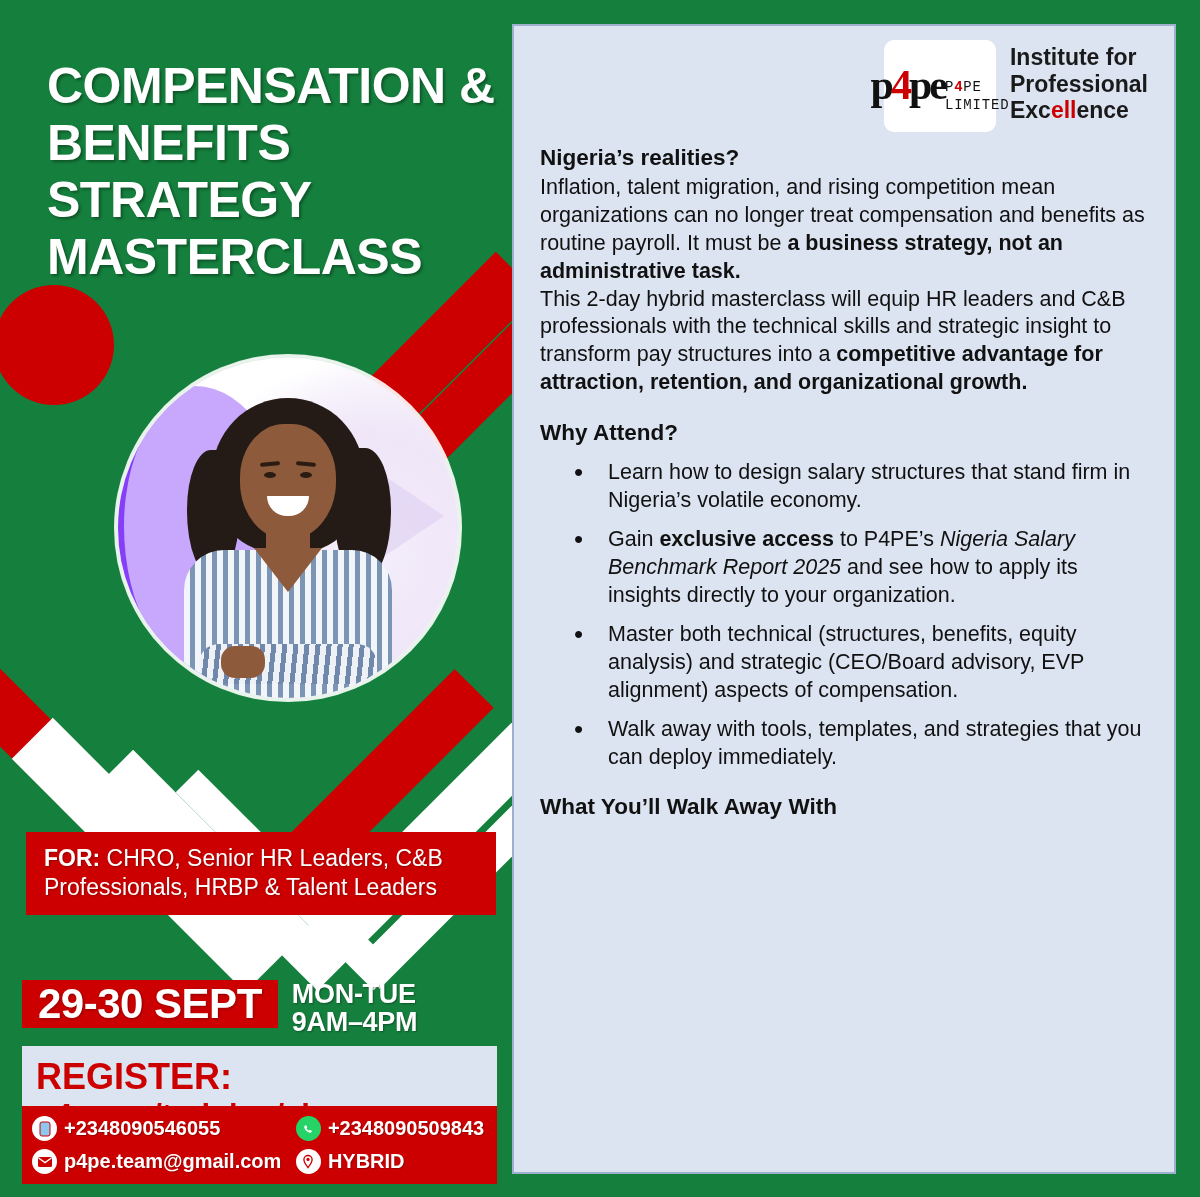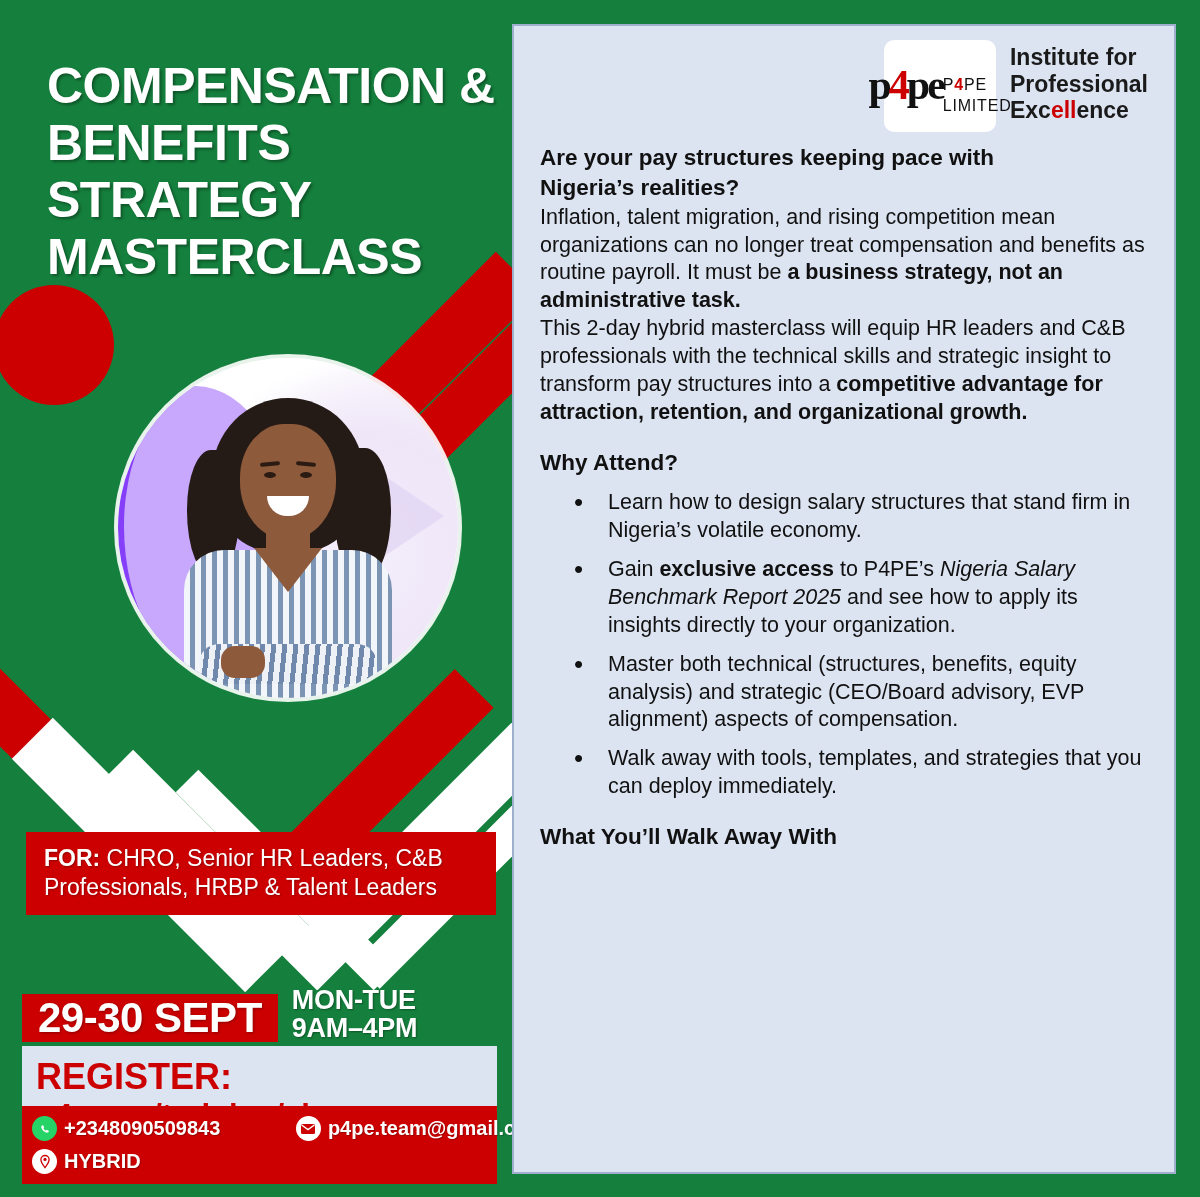--- a/index.html
+++ b/index.html
@@ -136,21 +136,21 @@
     box-sizing:border-box;
     font-size:23px;line-height:1.24;font-weight:500;
     z-index:7;
     text-shadow:1px 1px 2px rgba(0,0,0,0.28);
   }
   .for-banner b{font-weight:bold;}
 
   
   .date-row{
     position:absolute;left:22px;top:980px;width:475px;height:62px;z-index:7;
-    display:flex;align-items:flex-end;
+    display:flex;align-items:flex-start;
   }
   .date-pill{
     background:#cc0000;color:#ffffff;
     font-size:42px;font-weight:bold;letter-spacing:-0.5px;
     display:flex;align-items:center;padding:0 16px;
     text-shadow:1px 1px 3px rgba(0,0,0,0.3);
   }
   .time-block{
     color:#ffffff;padding-left:14px;display:flex;flex-direction:column;justify-content:center;
     font-weight:bold;font-size:27px;line-height:1.04;letter-spacing:-0.3px;
@@ -194,21 +194,21 @@
     display:flex;justify-content:flex-end;align-items:flex-start;gap:14px;height:104px;
   }
   .logo-box{
     background:#ffffff;border-radius:10px;
     width:112px;height:92px;
     display:flex;flex-direction:row;align-items:center;justify-content:center;
     padding:4px 6px;box-sizing:border-box;
   }
   .logo-mark{font-family:"Liberation Serif",serif;font-weight:bold;font-size:42px;line-height:0.9;color:#111;position:relative;letter-spacing:-3px;}
   .logo-mark .four{color:#cc0000;}
-  .logo-sub{font-family:Liberation Sans, sans-serif;font-size:16px;letter-spacing:0.8px;color:#111;margin-top:20px;}
+  .logo-sub{font-family:Liberation Mono, monospace;font-size:14px;letter-spacing:0.8px;color:#111;margin-top:20px;}
   .logo-sub .four{color:#cc0000;font-weight:bold;}
   .logo-tag{font-weight:bold;font-size:23px;line-height:1.16;color:#1a1a1a;padding-top:4px;}
   .logo-tag .hl{color:#cc0000;}
 
   .rp-h{font-weight:bold;font-size:22.5px;line-height:1.28;margin:0 0 1px 0;}
   .rp-p{margin:0 0 0 0;}
   .rp-p b{font-weight:bold;}
   .gap-md{height:22px;}
   ul.rp-list{margin:0;padding:0 0 0 34px;list-style:none;}
   ul.rp-list li{position:relative;margin:11px 0 0 0;padding-left:34px;}
@@ -275,20 +275,28 @@
       </div>
     </div>
 
     <div class="register-bar">
       <span class="r-label">REGISTER:</span>
       <span class="r-url">p4pe.co/training/cbs</span>
     </div>
 
     <div class="contact-strip">
 
+      <div class="contact-item">
+        <span class="ci-icon">
+          <svg width="14" height="16" viewBox="0 0 14 16">
+              <rect x="2" y="1" width="10" height="14" rx="2" fill="#8fc7ee" stroke="#cc0000" stroke-width="1"></rect>
+            </svg>
+        </span>
+        <span>+2348090546055</span>
+      </div>
 
       <div class="contact-item">
         <span class="ci-icon" style="background:#25d366;">
           <svg width="16" height="16" viewBox="0 0 16 16">
               <path d="M5 4.5c.6-.6 1.3-.2 1.6.4l.5 1c.2.4 0 .7-.3 1 -.3.3-.3.5-.1.8 .4.7 1 1.3 1.7 1.7 .3.2.5.2.8-.1 .3-.3.6-.5 1-.3l1 .5c.6.3 1 1 .4 1.6 -.8.8-2 .8-3.2.2 -1.6-.8-3-2.2-3.7-3.8C3.9 6.3 4.1 5.3 5 4.5z" fill="#ffffff"></path>
             </svg>
         </span>
         <span>+2348090509843</span>
       </div>
 
@@ -322,21 +330,20 @@
         <div class="logo-mark"><span>p</span><span class="four">4</span><span>pe</span></div>
         <div class="logo-sub"><span>P</span><span class="four">4</span><span>PE LIMITED</span></div>
       </div>
       <div class="logo-tag">
         <div>Institute for</div>
         <div>Professional</div>
         <div><span>Exc</span><span class="hl">ell</span><span>ence</span></div>
       </div>
     </div>
 
-    <div class="rp-h">Are your pay structures keeping pace with</div>
     <div class="rp-h">Nigeria’s realities?</div>
 
     <p class="rp-p"><span>Inflation, talent migration, and rising competition mean organizations can no longer treat compensation and benefits as routine payroll. It must be </span><b>a business strategy, not an administrative task.</b></p>
 
     <p class="rp-p"><span>This 2-day hybrid masterclass will equip HR leaders and C&amp;B professionals with the technical skills and strategic insight to transform pay structures into a </span><b>competitive advantage for attraction, retention, and organizational growth.</b></p>
 
     <div class="gap-md"></div>
 
     <div class="rp-h">Why Attend?</div>
     <ul class="rp-list">

